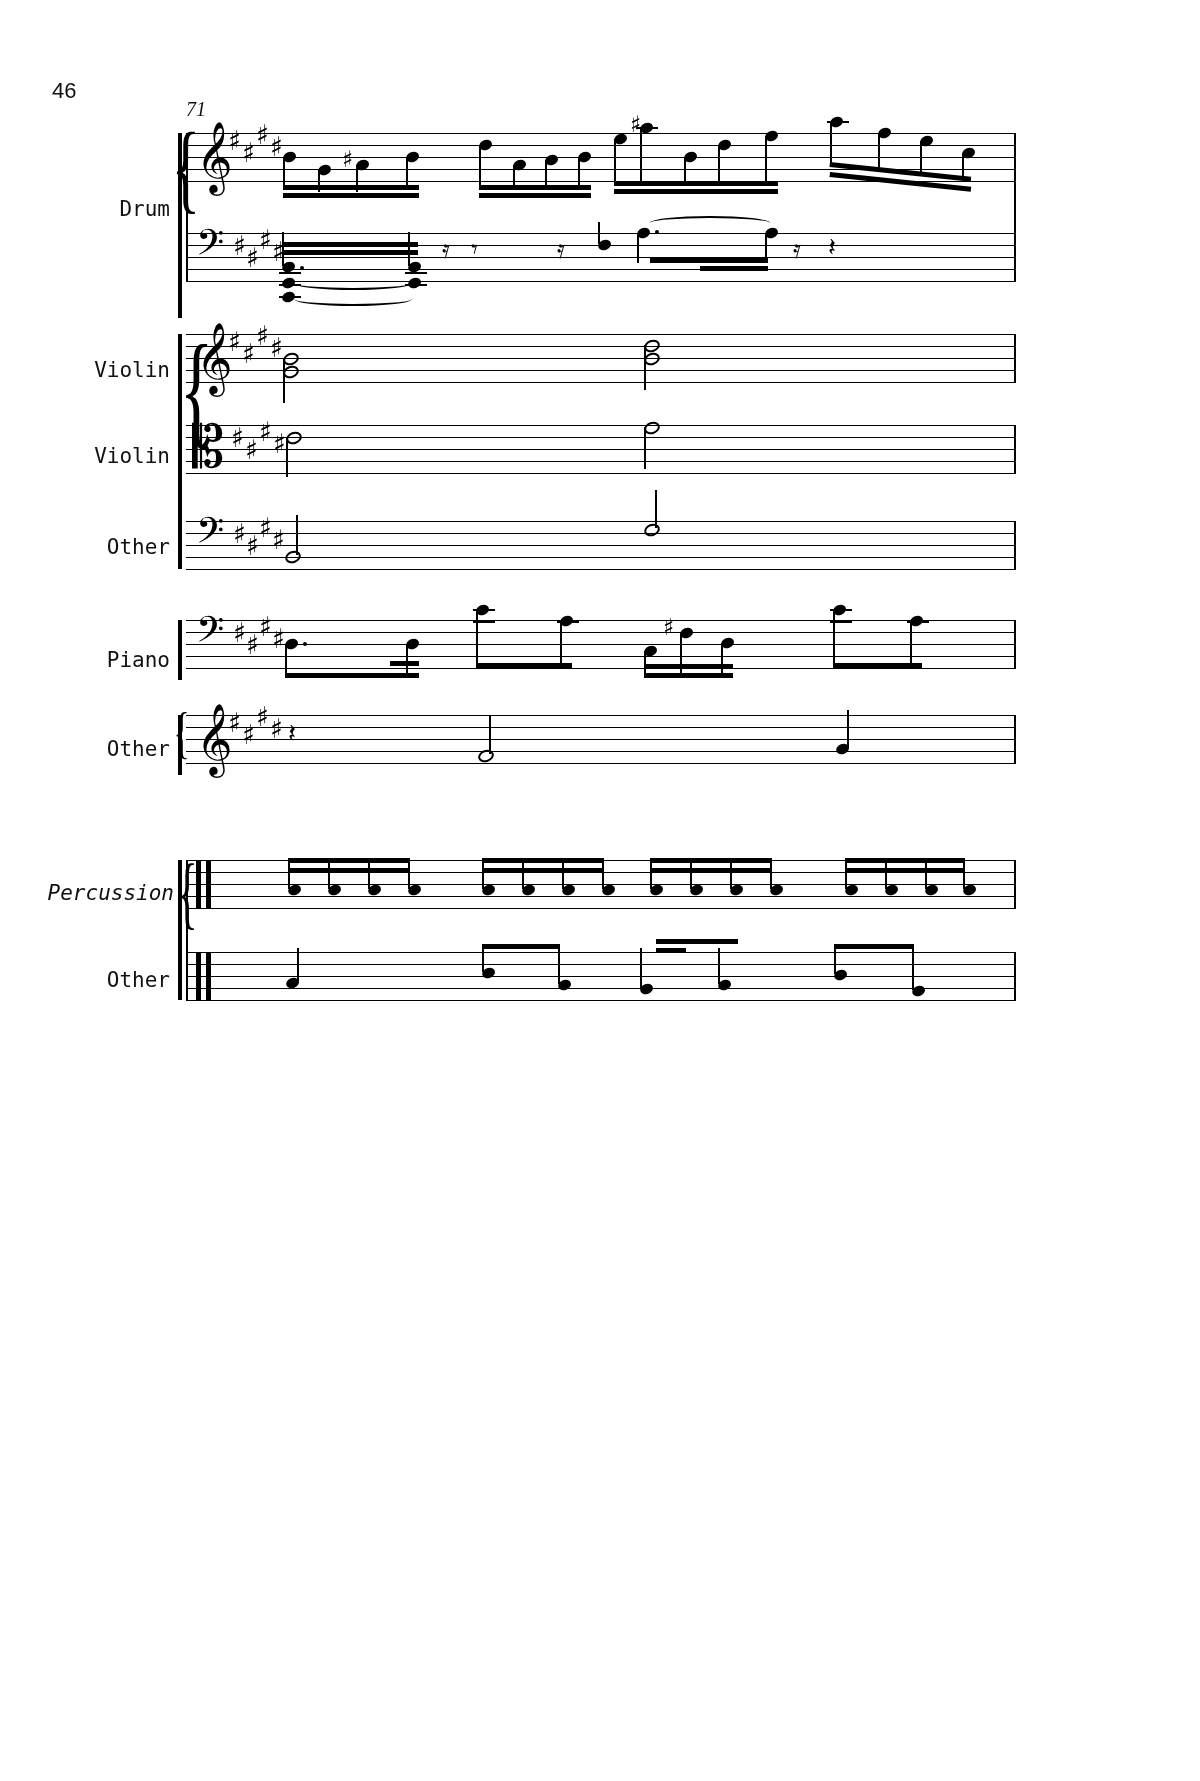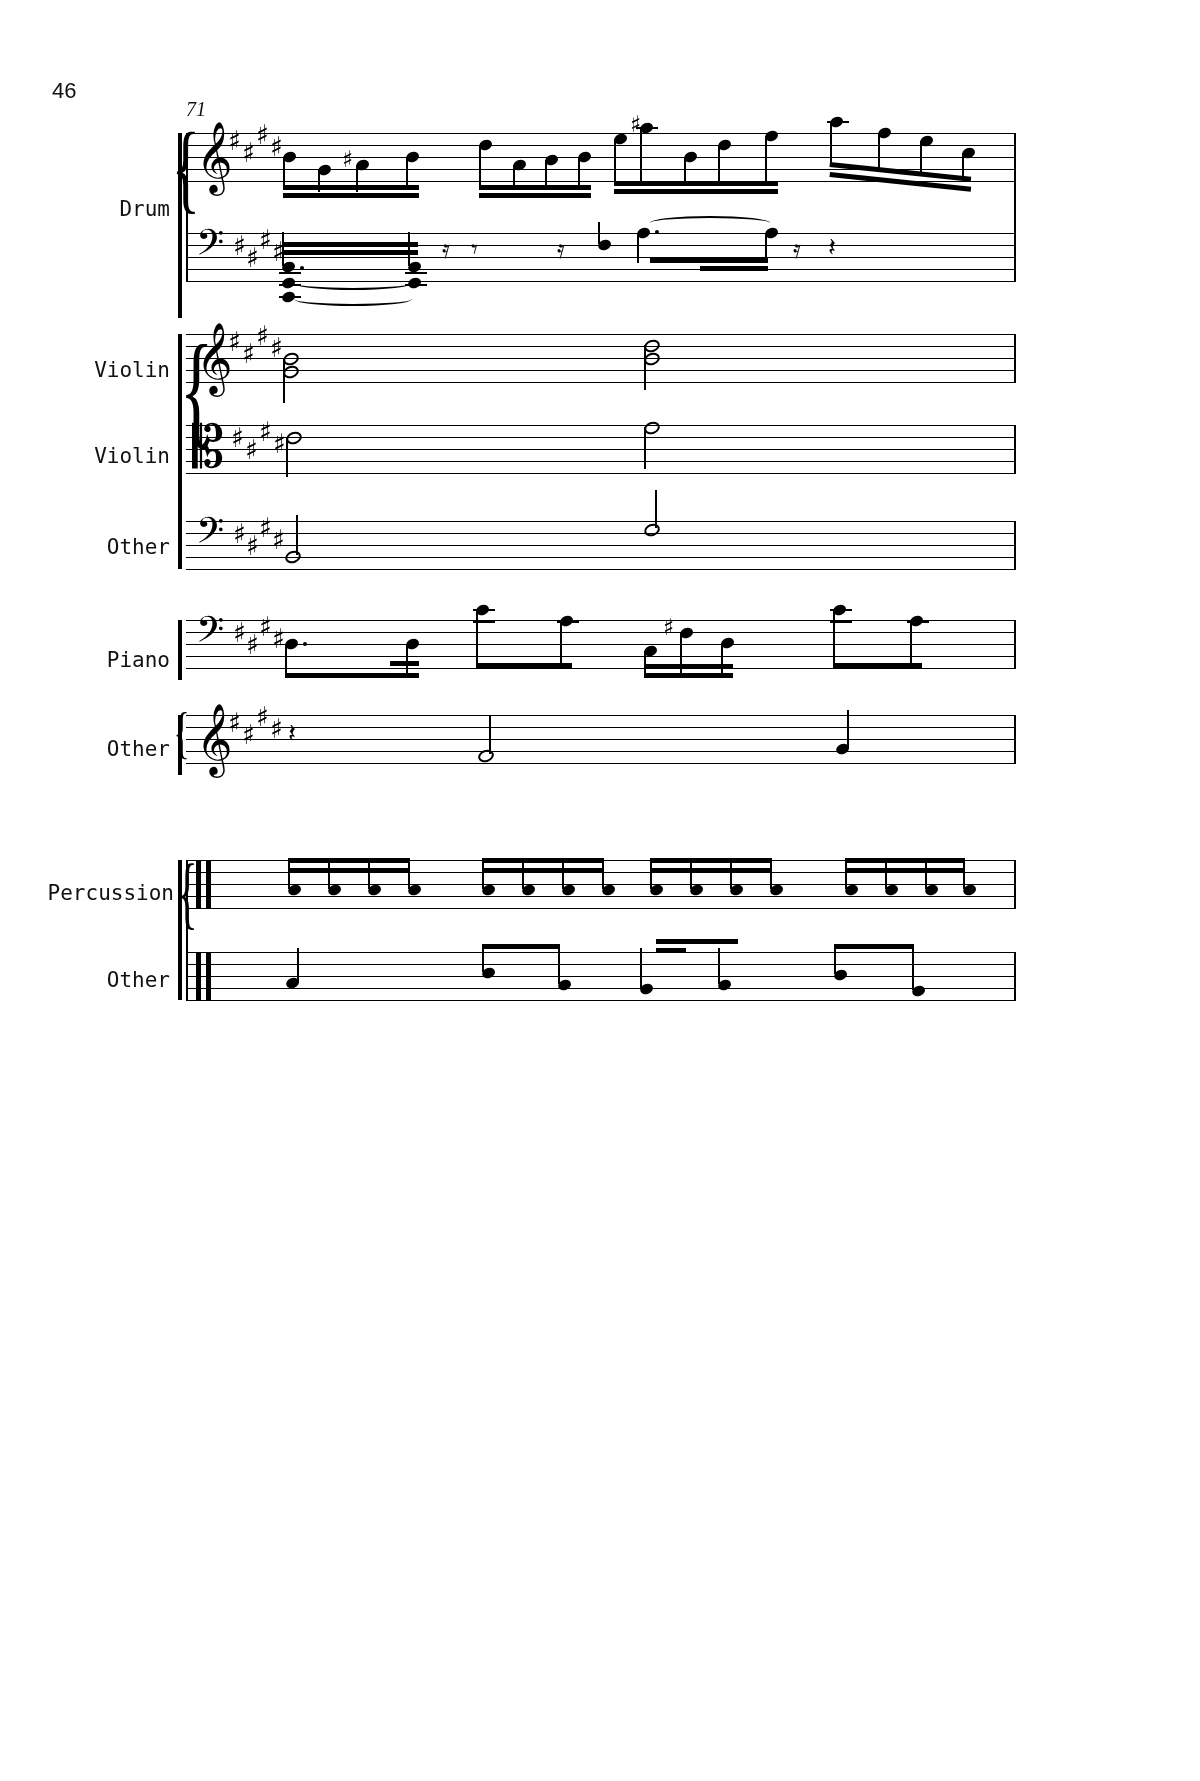--- a/index.html
+++ b/index.html
@@ -38,21 +38,21 @@
 
   <div class="page-number">46</div>
   <div class="measure-number">71</div>
 
   <div class="inst-label" style="left:20px;top:197px;width:150px;">Drum</div>
   <div class="inst-label" style="left:20px;top:358px;width:150px;">Violin</div>
   <div class="inst-label" style="left:20px;top:444px;width:150px;">Violin</div>
   <div class="inst-label" style="left:20px;top:535px;width:150px;">Other</div>
   <div class="inst-label" style="left:20px;top:648px;width:150px;">Piano</div>
   <div class="inst-label" style="left:20px;top:737px;width:150px;">Other</div>
-  <div class="inst-label" style="left:14px;top:881px;width:160px;">Percussion</div>
+  <div class="inst-label" style="left:14px;top:881px;width:160px;font-style:italic;">Percussion</div>
   <div class="inst-label" style="left:20px;top:968px;width:150px;">Other</div>
 
   <div class="sysbar" style="left:178px;top:133px;height:185px;"></div>
   <div class="sysbar" style="left:178px;top:334px;height:235px;"></div>
   <div class="sysbar" style="left:178px;top:620px;height:60px;"></div>
   <div class="sysbar" style="left:178px;top:715px;height:60px;"></div>
   <div class="sysbar" style="left:178px;top:860px;height:140px;"></div>
 
   <div class="brk" style="left:162px;top:118px;font-size:100px;transform:scaleX(0.6);">{</div>
   <div class="brk" style="left:166px;top:325px;font-size:128px;transform:scaleX(0.55);">{</div>

